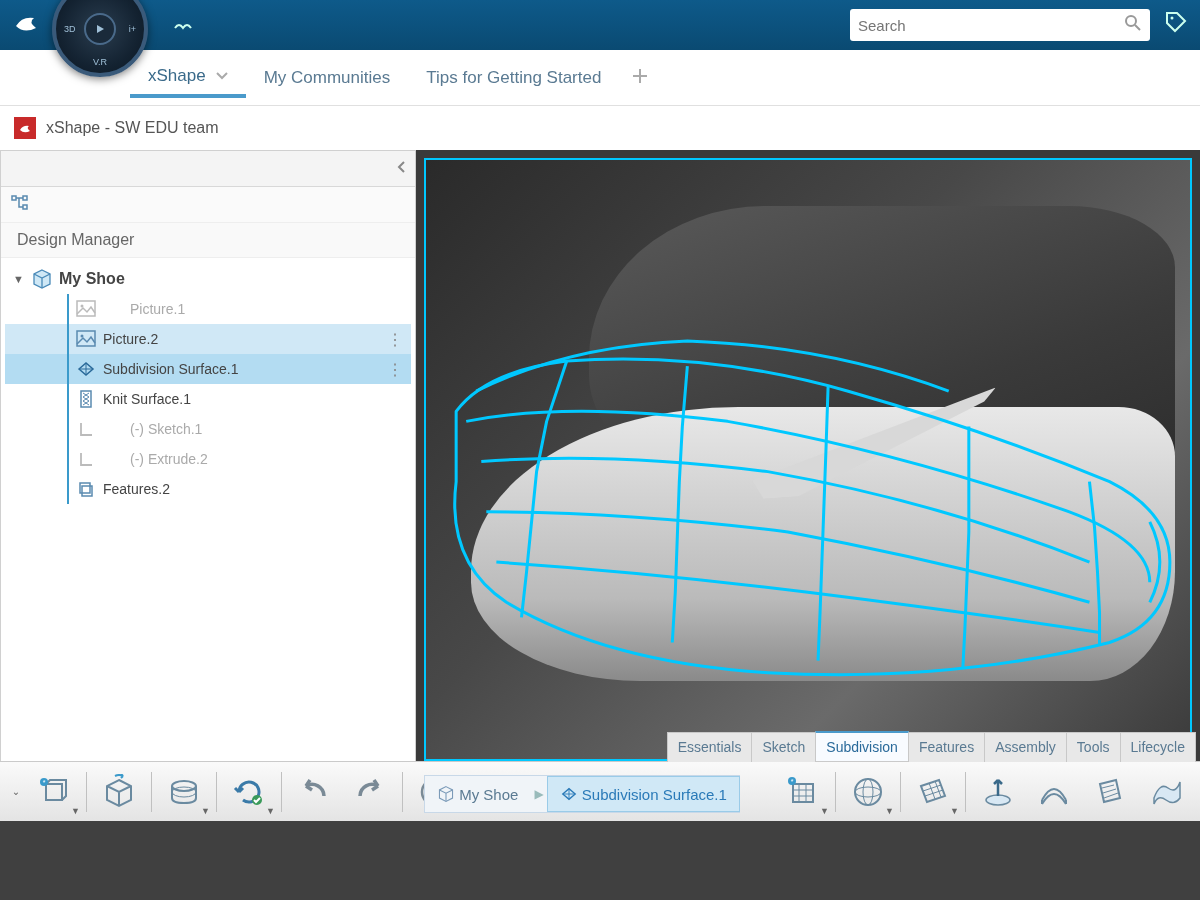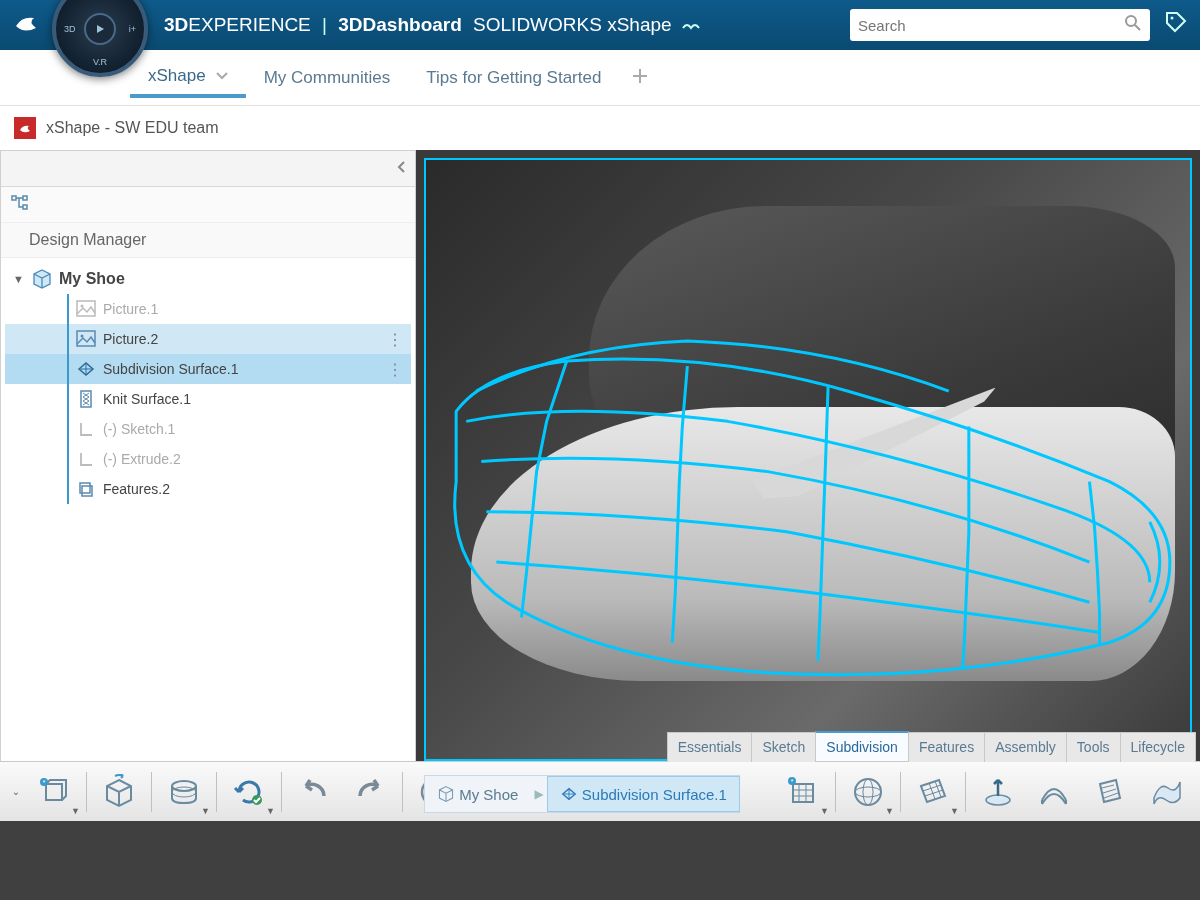--- a/index.html
+++ b/index.html
@@ -40,30 +40,30 @@
 .workspace-title { background: #fff; height: 44px; display: flex; align-items: center; padding-left: 14px; color: #555; font-size: 16px; }
 .ds-badge { width: 22px; height: 22px; background: #c82a2a; margin-right: 10px; display: flex; align-items: center; justify-content: center; color: #fff; font-style: italic; font-weight: bold; font-size: 15px; }
 
 
 .main { display: flex; height: 671px; background: #404040; position: relative; }
 .sidebar-panel { width: 416px; background: #fff; border: 1px solid #d0d0d0; display: flex; flex-direction: column; }
 .panel-header { height: 36px; border-bottom: 1px solid #d8d8d8; display: flex; align-items: center; justify-content: flex-end; padding-right: 8px; color: #888; background: #f4f4f4; }
 .panel-header .chev-left { font-size: 13px; cursor: pointer; }
 .panel-toolbar { height: 36px; background: #fafafa; display: flex; align-items: center; padding: 0 10px; border-bottom: 1px solid #eee; }
 .panel-toolbar .tree-icon { color: #5a8ab0; font-size: 16px; cursor: pointer; }
-.panel-label { padding: 8px 28px; color: #666; font-size: 16px; border-bottom: 1px solid #eee; background: #f9f9f9; }
+.panel-label { padding: 8px 16px; color: #666; font-size: 16px; border-bottom: 1px solid #eee; background: #f9f9f9; }
 
 .tree { flex: 1; padding: 6px 4px; overflow-y: auto; }
 .tree-row { display: flex; align-items: center; height: 30px; padding: 0 8px; cursor: pointer; color: #444; }
 .tree-row.root { font-weight: bold; font-size: 16px; }
 .tree-row .caret { width: 18px; font-size: 11px; color: #666; }
 .tree-row .ticon { width: 22px; height: 22px; display: inline-flex; align-items: center; justify-content: center; margin-right: 6px; }
 .tree-row.selected { background: #b3dcf2; }
 .tree-row.highlight { background: #d0e8f6; }
-.tree-row.dim { color: #aaa; }
+.tree-row.dim { color: #aaa; gap: 27px; }
 .tree-row .dots { margin-left: auto; color: #888; font-size: 16px; }
 .tree .indent-2 { padding-left: 70px; }
 .tree .plane-row { display: flex; padding-left: 56px; gap: 14px; margin: 6px 0; }
 .plane-badge { border: 1.5px solid #5fa6d6; border-radius: 3px; padding: 1px 4px; font-size: 11px; color: #3a7aa8; font-weight: bold; background: #fff; }
 .tree-line { position: relative; }
 .tree-line::before { content:""; position:absolute; left: 62px; top:0; bottom:0; width:2px; background: #3a9acb; }
 
 .cube-icon svg, .small-svg svg { display: block; }
 
 
@@ -110,26 +110,20 @@
       <span class="compass-label north">Y</span>
       <span class="compass-label south">V.R</span>
       <span class="compass-label west">3D</span>
       <span class="compass-label east">i+</span>
       <div class="compass-center">
         <svg width="12" height="12" viewBox="0 0 12 12">
             <path d="M3 2 L10 6 L3 10 Z" fill="#a0c0d8"></path>
           </svg>
       </div>
     </div>
-  </div>
-  <div class="brand">
-    <b><span>3D</span></b><span>EXPERIENCE</span>
-    <span class="sep">|</span>
-    <b>3DDashboard</b>
-    <span class="app">SOLIDWORKS xShape</span>
   </div>
   <span class="brand-chevron">
     <svg width="18" height="10" viewBox="0 0 18 10">
         <path d="M1 8 Q 5 2 9 8 Q 13 2 17 8" fill="none" stroke="#cfe" stroke-width="2"></path>
       </svg>
   </span>
   <div class="top-spacer"></div>
   <div class="search-box">
     <input type="text" placeholder="Search" style="">
     <span class="search-icon">

